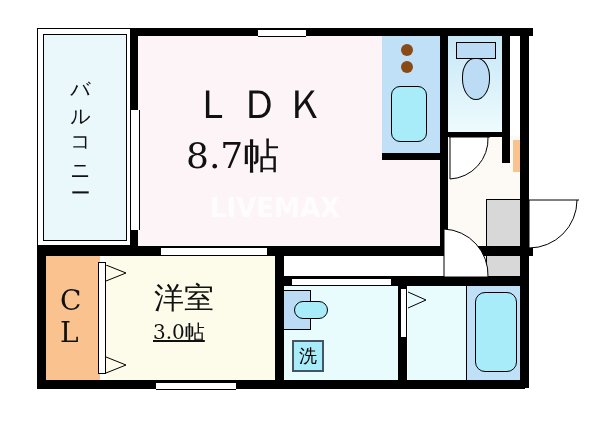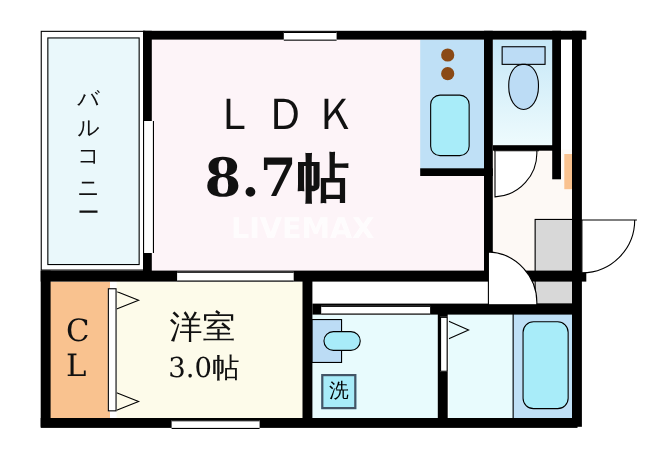--- a/index.html
+++ b/index.html
@@ -13,39 +13,39 @@
 </head>
 <body>
 
 <div class="abs" style="left:37px;top:28px;width:95px;height:218px;border:1px solid #000;background:#fff;">
   <div class="abs" style="left:5px;top:5px;width:84px;height:207px;border:1px solid #000;background:#eaf8fb;"></div>
   <div class="room-label" style="left:33px;top:38px;width:20px;font-size:20px;writing-mode:vertical-rl;letter-spacing:6px;">バルコニー</div>
 </div>
 
 <div class="abs" style="left:135px;top:35px;width:310px;height:215px;background:#fdf4f8;"></div>
 <div class="room-label" style="left:194px;top:88px;font-size:40px;letter-spacing:6px;font-family:Liberation Mono, monospace;">ＬＤＫ</div>
-<div class="room-label" style="left:186px;top:138px;font-size:48px;font-weight:bold;">8.7帖</div>
+<div class="room-label" style="left:186px;top:138px;font-size:36px;">8.7帖</div>
 <div class="room-label" style="left:210px;top:195px;font-size:26px;font-family:'DejaVu Sans',sans-serif;font-weight:bold;color:#fff;opacity:0.8;">LIVEMAX</div>
 
 <div class="abs" style="left:382px;top:36px;width:60px;height:120px;background:#bfe0f6;"></div>
 <div class="abs" style="left:401px;top:44px;width:12px;height:12px;border-radius:50%;background:#8a4a16;"></div>
 <div class="abs" style="left:401px;top:61px;width:12px;height:12px;border-radius:50%;background:#8a4a16;"></div>
 <div class="abs" style="left:391px;top:86px;width:36px;height:56px;border:1px solid #000;border-radius:9px;background:#a8ecf9;"></div>
 
 <div class="abs" style="left:448px;top:36px;width:55px;height:96px;background:linear-gradient(#c6e7f7,#eefbfd);"></div>
 <div class="abs" style="left:456px;top:42px;width:40px;height:17px;border:1px solid #000;background:#bcdcf5;"></div>
 <div class="abs" style="left:462px;top:58px;width:28px;height:42px;border:1px solid #000;border-radius:45% 45% 50% 50%;background:#bcdcf5;"></div>
 
 <div class="abs" style="left:448px;top:136px;width:72px;height:140px;background:#fdf9f5;"></div>
 <div class="abs" style="left:486px;top:199px;width:35px;height:78px;border:1px solid #000;background:#d8d8d8;"></div>
 <div class="abs" style="left:513px;top:140px;width:10px;height:32px;background:#f9c28f;"></div>
 
 <div class="abs" style="left:106px;top:256px;width:170px;height:124px;background:#fdfbea;"></div>
 <div class="room-label" style="left:154px;top:283px;font-size:30px;">洋室</div>
-<div class="room-label" style="left:153px;top:322px;font-size:25px;">3.0帖</div>
+<div class="room-label" style="left:153px;top:322px;font-size:20px;text-decoration:underline;">3.0帖</div>
 
 <div class="abs" style="left:45px;top:256px;width:55px;height:124px;background:#f9c28f;"></div>
 <div class="room-label" style="left:60px;top:287px;font-size:28px;">C</div>
 <div class="room-label" style="left:60px;top:319px;font-size:28px;">L</div>
 <div class="abs" style="left:98px;top:262px;width:8px;height:112px;background:#fff;border:1px solid #000;"></div>
 <svg class="abs" style="left:106px;top:265px;" width="24" height="110">
   <polyline points="0,0 20,8 0,16" fill="none" stroke="#000" stroke-width="1"></polyline>
   <polyline points="0,92 20,100 0,108" fill="none" stroke="#000" stroke-width="1"></polyline>
 </svg>
 

